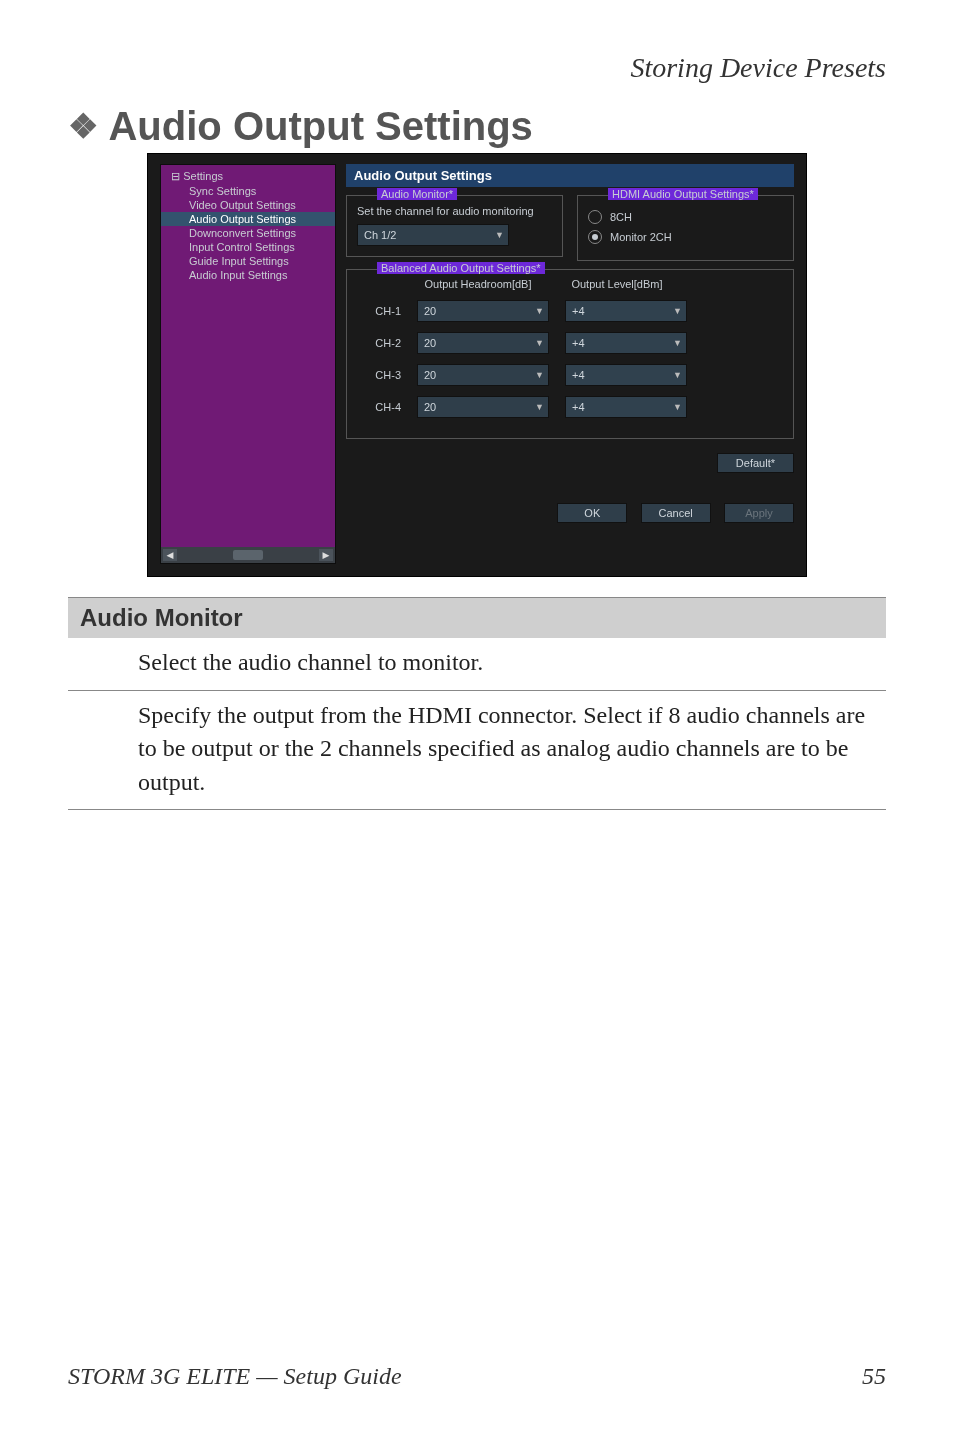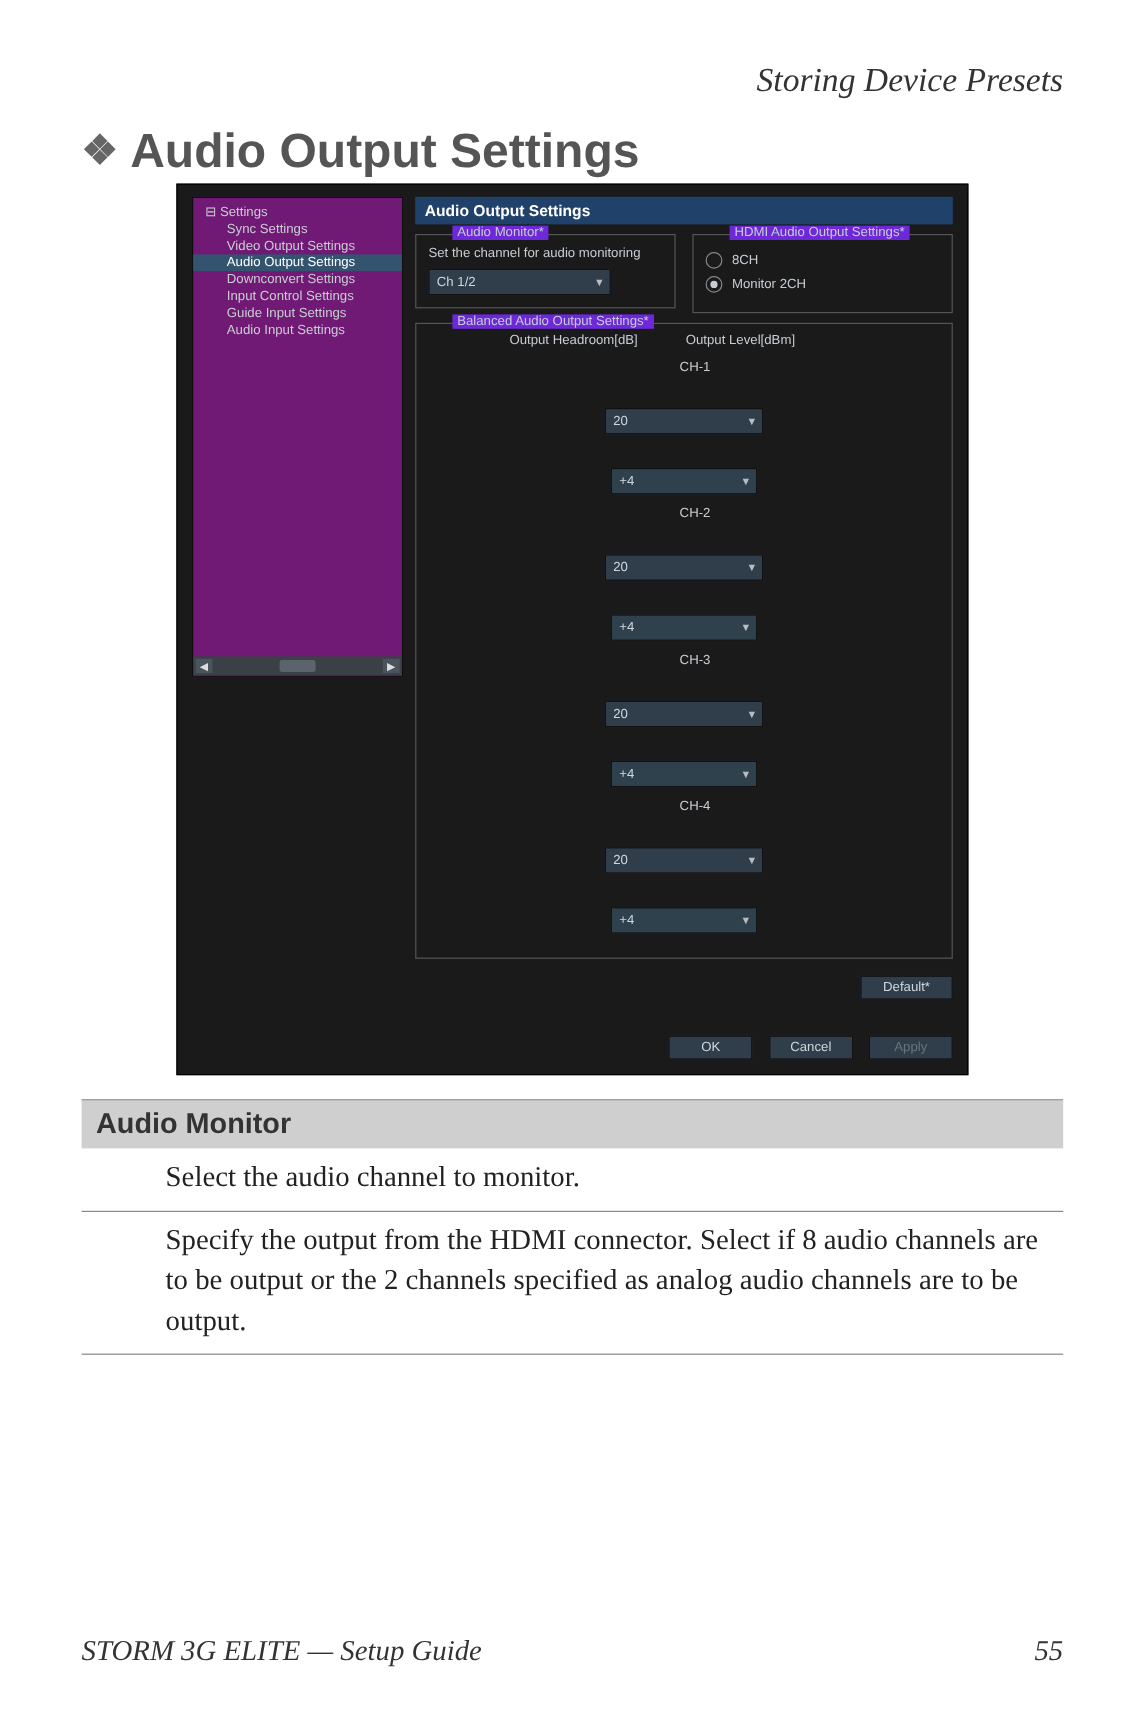--- a/index.html
+++ b/index.html
@@ -221,23 +221,22 @@
     margin-left: 54px;
     color: #c7cdd3;
     font-size: 11px;
     margin-bottom: 6px;
   }
   .bal-headers .h1 { flex: 0 0 134px; text-align: center; }
   .bal-headers .h2 { flex: 0 0 124px; text-align: center; }
   .bal-row {
     display: flex;
     align-items: center;
-    gap: 28px;
+    gap: 16px;
     margin: 10px 0;
-    flex-direction: column;
   }
   .bal-label {
     width: 44px;
     text-align: right;
     color: #c7cdd3;
     font-size: 11px;
   }
   .btn {
     background: #2f3e4a;
     border: 1px solid #111;

